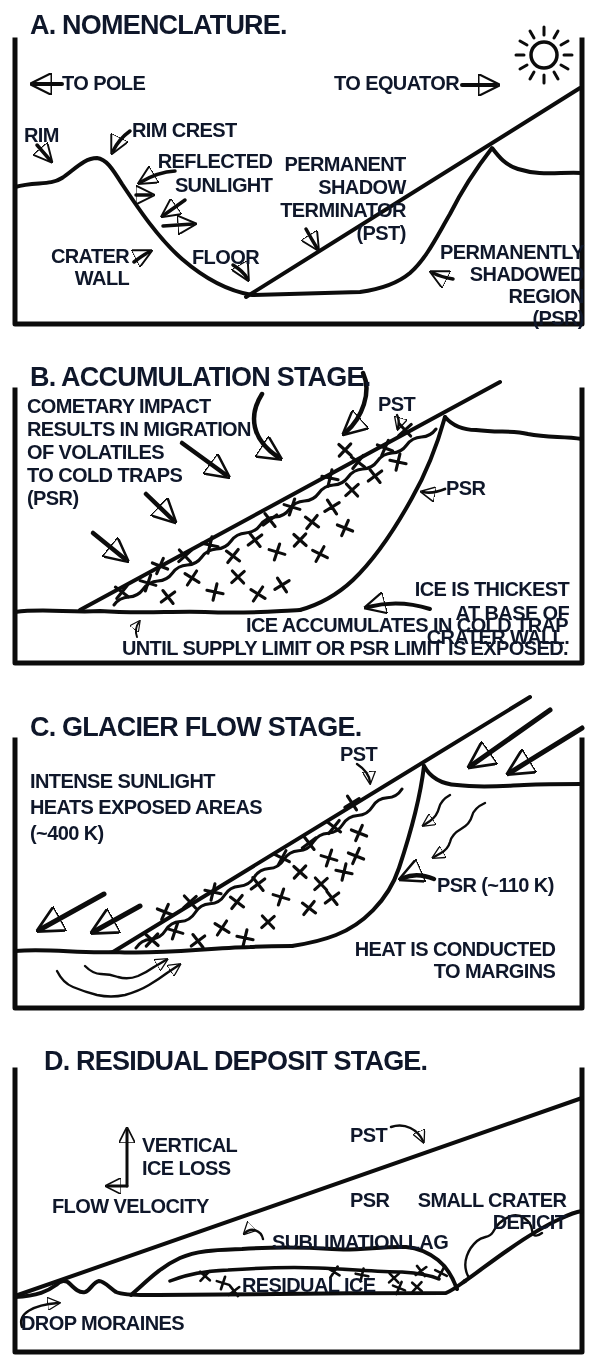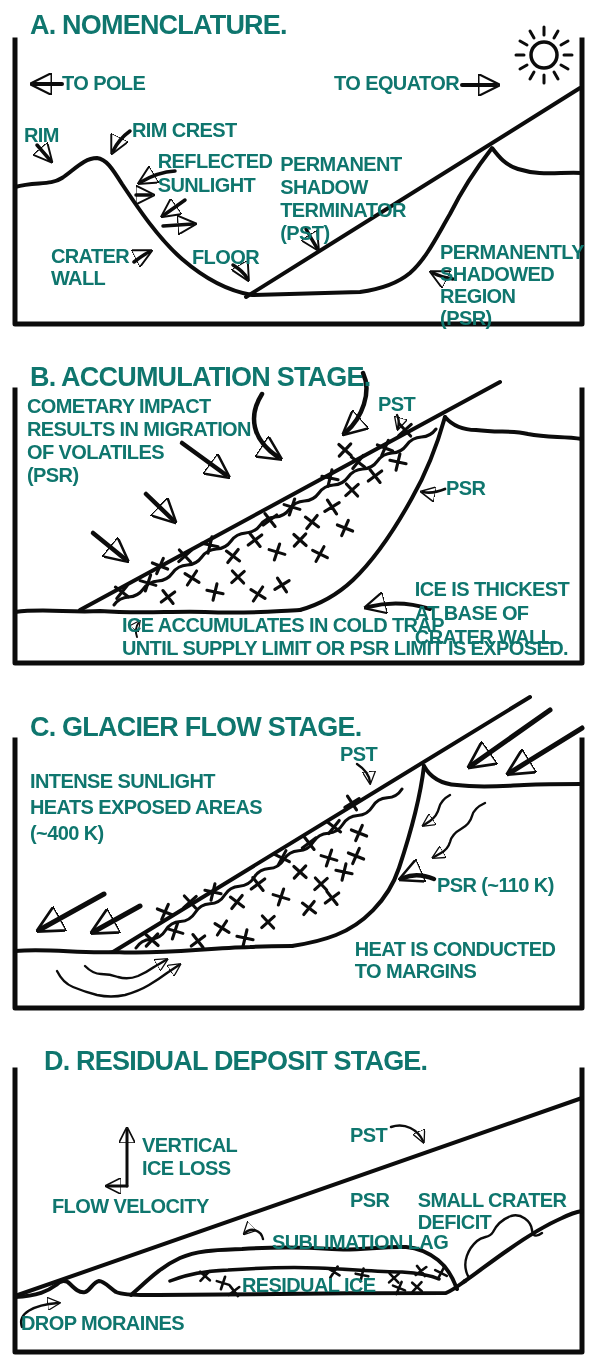--- a/index.html
+++ b/index.html
@@ -2,23 +2,23 @@
 <html><head>
 <meta charset="utf-8">
 <style>
   html,body{margin:0;padding:0;background:#fff;}
   #canvas{position:relative;width:600px;height:1367px;background:#fff;overflow:hidden;
           font-family:"Liberation Sans",sans-serif;color:#0c0c0c;}
   #art{position:absolute;left:0;top:0;}
   #art path,#art circle,#art line{stroke:#0c0c0c;fill:none;stroke-linecap:round;stroke-linejoin:round;}
   #art .brd{stroke-width:5;stroke-linecap:square;}
   .lbl{position:absolute;font-weight:700;font-size:20px;line-height:23px;letter-spacing:-0.6px;
-       white-space:nowrap;color:#0f766e;}
+       white-space:nowrap;color:#0f172a;}
   .lbl span{display:block;}
-  .ctr{text-align:left;transform:translateX(-50%);}
+  .ctr{text-align:right;transform:translateX(-50%);}
   .t{font-size:27px;letter-spacing:-0.8px;line-height:30px;}
   .lh22{line-height:22px}.lh24{line-height:24px}.lh26{line-height:26px}
 </style>
 </head>
 <body>
 
 <div id="canvas">
 
 <svg id="art" width="600" height="1367" viewBox="0 0 600 1367">
   <defs>
@@ -229,20 +229,21 @@
       <span>(PSR)</span>
 </div>
 
 <div class="lbl t" style="left:30px;top:362px">
       <span>B. ACCUMULATION STAGE.</span>
     </div>
 <div class="lbl" style="left:27px;top:395px">
   <span>COMETARY IMPACT</span>
       <span>RESULTS IN MIGRATION</span>
   <span>OF VOLATILES</span>
+      <span>TO COLD TRAPS</span>
   <span>(PSR)</span>
 </div>
 <div class="lbl" style="left:378px;top:393px">
       <span>PST</span>
     </div>
 <div class="lbl" style="left:446px;top:477px">
       <span>PSR</span>
     </div>
 <div class="lbl ctr lh24" style="left:492px;top:577px">
   <span>ICE IS THICKEST</span>

